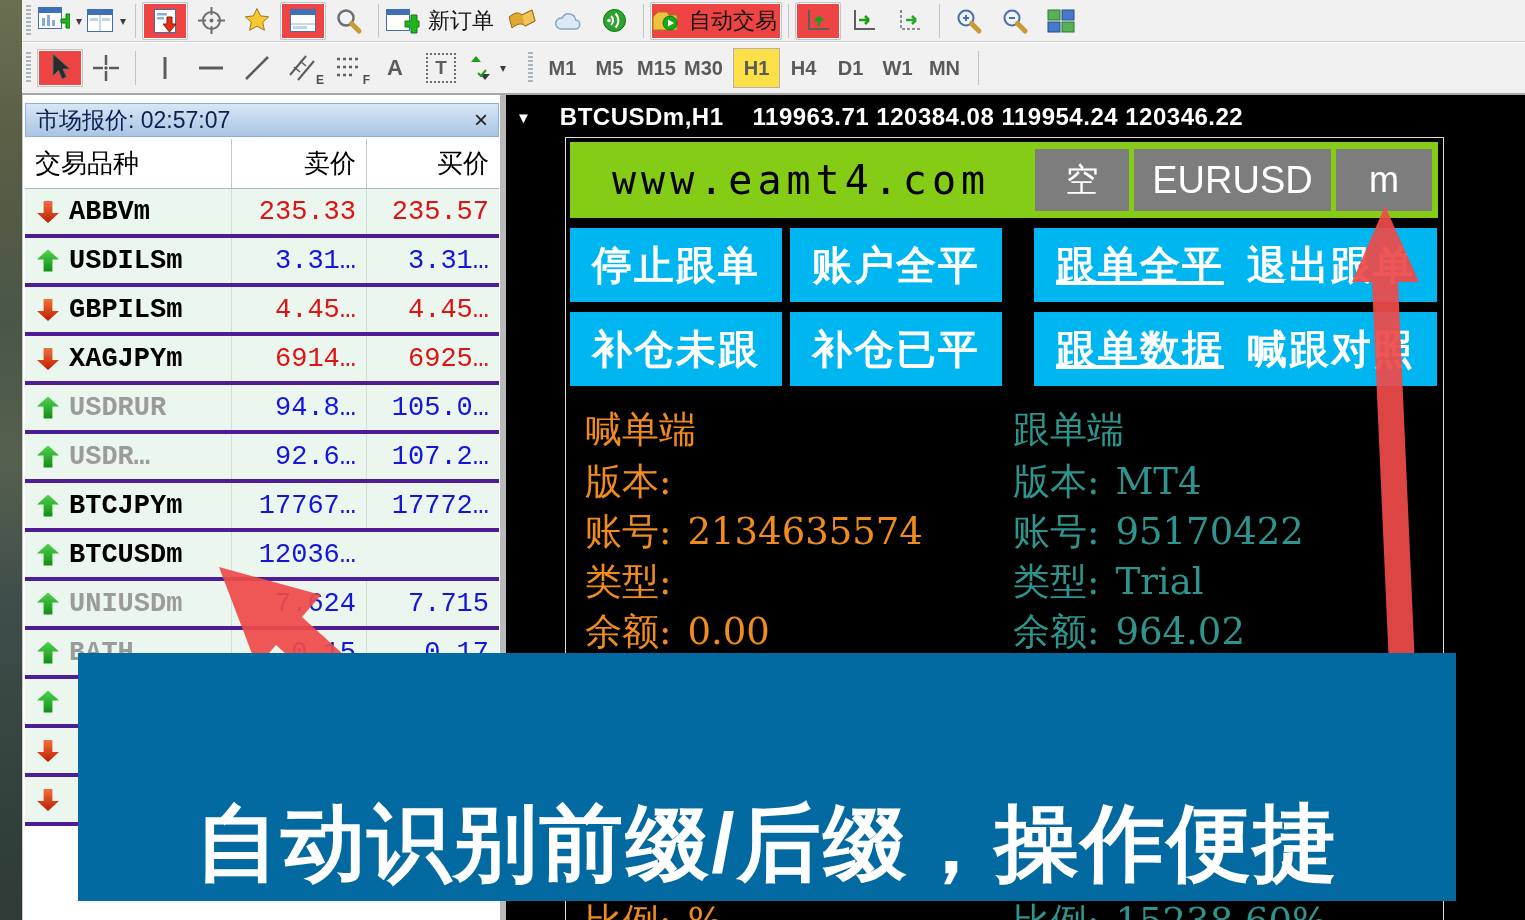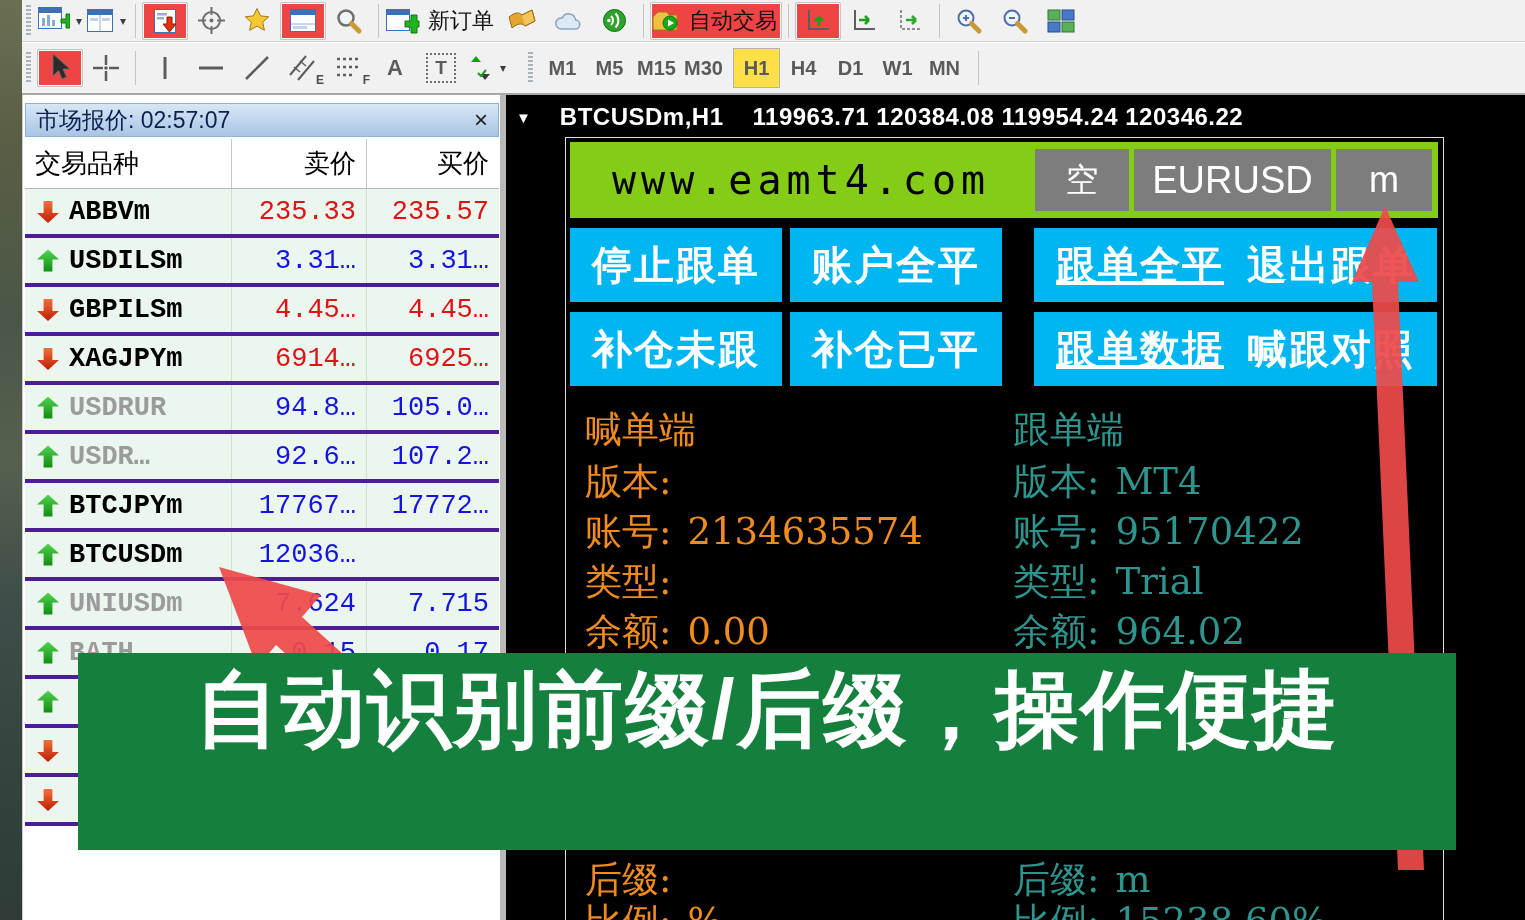--- a/index.html
+++ b/index.html
@@ -82,22 +82,22 @@
 
   .ea-line { position:absolute; display:flex; gap:16px; font-size:37px; line-height:44px;
     font-family:"DejaVu Serif", serif; white-space:nowrap; }
   .ea-line.master { color:#f08c1e; left:79px; }
   .ea-line.follower { color:#2e948e; left:507px; }
 
   
   .arrows { position:absolute; left:0; top:0; width:1525px; height:920px; z-index:10; pointer-events:none; }
 
   
-  .banner { position:absolute; left:78px; top:653px; width:1378px; height:197px; background:#15803d; z-index:20;
-    display:flex; align-items:flex-start; justify-content:center; }
+  .banner { position:absolute; left:78px; top:653px; width:1378px; height:248px; background:#0369a1; z-index:20;
+    display:flex; align-items:flex-end; justify-content:center; }
   .banner span { color:#fff; font-size:84px; font-weight:900; letter-spacing:2px; white-space:nowrap; }
 
   
   svg { display:block; }
 </style>
 </head>
 <body>
 
 <div class="stage">
 

